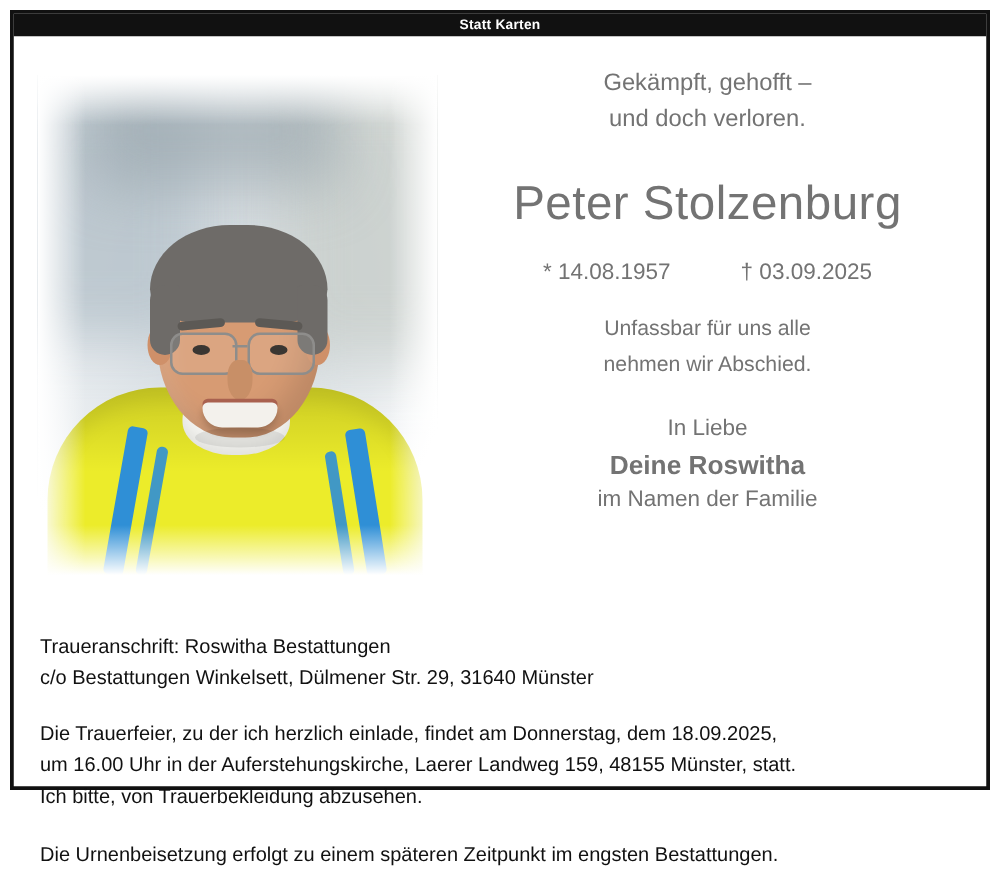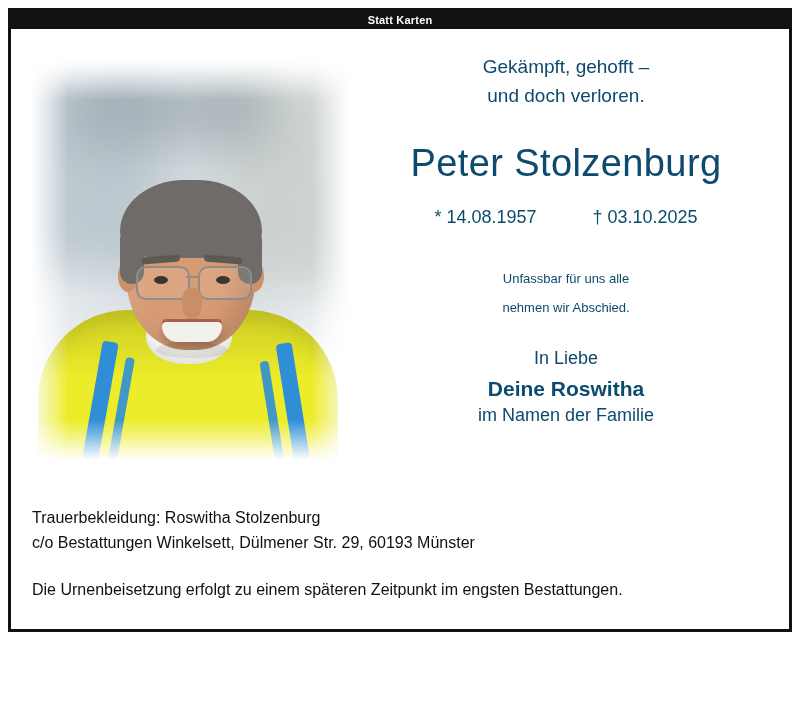--- a/index.html
+++ b/index.html
@@ -334,43 +334,43 @@
     border-radius: 50%;
   }
 
   
   .obit {
     position: absolute;
     left: 360px;
     top: 52px;
     width: 412px;
     text-align: center;
-    color: #0c4a6e;
+    color: #737373;
   }
   .intro {
     font-size: 19px;
     line-height: 29px;
     font-weight: 400;
   }
   .name {
     margin-top: 32px;
     font-size: 38px;
     font-weight: normal;
     letter-spacing: .4px;
   }
   .dates {
     margin-top: 22px;
     font-size: 18px;
     display: flex;
     justify-content: center;
     gap: 56px;
   }
   .msg {
-    margin-top: 36px;
-    font-size: 13px;
+    margin-top: 20px;
+    font-size: 17px;
     line-height: 29px;
   }
   .inlove {
     margin-top: 26px;
     font-size: 18px;
   }
   .signature {
     margin-top: 8px;
     font-size: 21px;
     font-weight: bold;
@@ -451,36 +451,41 @@
   <div class="obit">
     <div class="intro">
       <div>Gekämpft, gehofft –</div>
       <div>und doch verloren.</div>
     </div>
 
     <div class="name">Peter Stolzenburg</div>
 
     <div class="dates">
       <span>* 14.08.1957</span>
-      <span>† 03.10.2025</span>
+      <span>† 03.09.2025</span>
     </div>
 
     <div class="msg">
       <div>Unfassbar für uns alle</div>
       <div>nehmen wir Abschied.</div>
     </div>
 
     <div class="inlove">In Liebe</div>
     <div class="signature">Deine Roswitha</div>
     <div class="family">im Namen der Familie</div>
   </div>
 
   <div class="bottom">
     <div class="addr">
-      <div>Trauerbekleidung: Roswitha Stolzenburg</div>
-      <div>c/o Bestattungen Winkelsett, Dülmener Str. 29, 60193 Münster</div>
-    </div>
-
+      <div>Traueranschrift: Roswitha Bestattungen</div>
+      <div>c/o Bestattungen Winkelsett, Dülmener Str. 29, 31640 Münster</div>
+    </div>
+
+    <div class="ceremony">
+      <div>Die Trauerfeier, zu der ich herzlich einlade, findet am Donnerstag, dem 18.09.2025,</div>
+      <div>um 16.00 Uhr in der Auferstehungskirche, Laerer Landweg 159, 48155 Münster, statt.</div>
+      <div>Ich bitte, von Trauerbekleidung abzusehen.</div>
+    </div>
 
     <div class="urn">Die Urnenbeisetzung erfolgt zu einem späteren Zeitpunkt im engsten Bestattungen.</div>
   </div>
 
 </div>
 
 </body></html>

